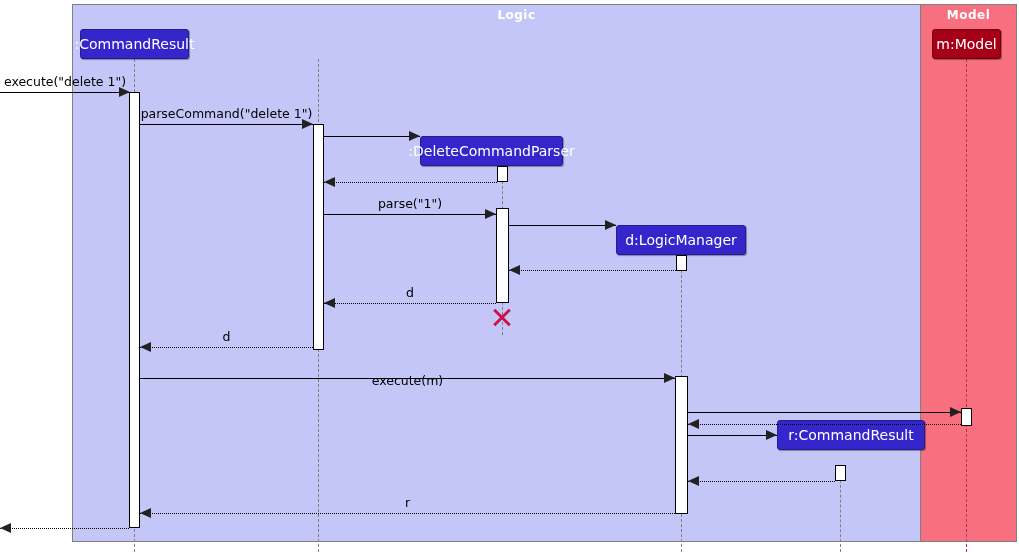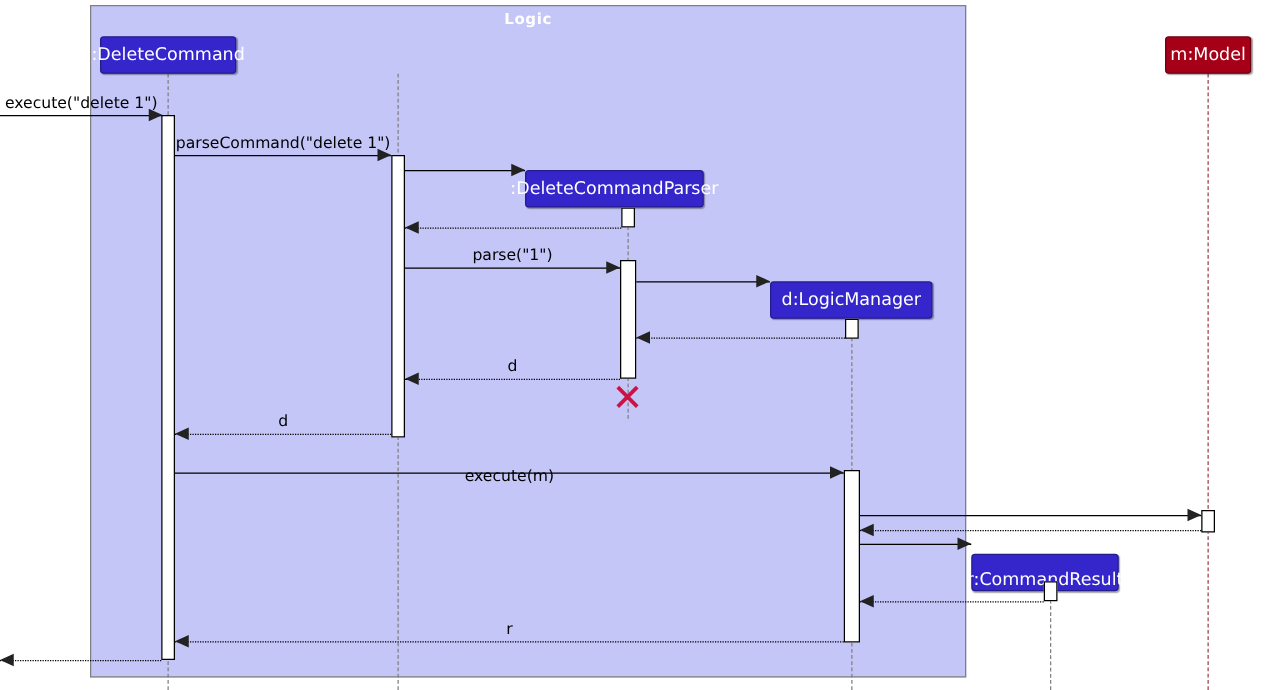--- a/index.html
+++ b/index.html
@@ -106,39 +106,42 @@
     background: #cc1144;
     display: block;
   }
   .destroy-x span.a { transform: rotate(45deg); }
   .destroy-x span.b { transform: rotate(-45deg); }
 </style>
 </head>
 <body>
 
 <div id="diagram">
-    <div class="panel" style="left: 72px; top: 4px; width: 701px; height: 538px; background: rgb(196, 198, 247); border-color: rgb(128, 128, 128);">
+    <div class="panel" style="left: 72px; top: 4px; width: 889px; height: 538px; background: rgb(196, 198, 247); border-color: rgb(128, 128, 128);">
       <div class="panel-title" style="color: rgb(255, 255, 255);">Logic</div>
+    </div>
+    <div class="panel" style="left: 920px; top: 4px; width: 97px; height: 538px; background: rgb(248, 112, 128); border-color: rgb(128, 128, 128);">
+      <div class="panel-title" style="color: rgb(255, 255, 255);">Model</div>
     </div>
     <div class="lifeline" style="left: 134px; top: 59px; height: 493px;"></div>
     <div class="lifeline" style="left: 318px; top: 59px; height: 493px;"></div>
     <div class="lifeline" style="left: 502px; top: 166px; height: 169px;"></div>
     <div class="lifeline" style="left: 681px; top: 255px; height: 297px;"></div>
     <div class="lifeline" style="left: 840px; top: 465px; height: 87px;"></div>
     <div class="lifeline model-ll" style="left: 966px; top: 59px; height: 493px;"></div>
     <div class="objbox" style="left: 80px; top: 29px; width: 109px; height: 30px; background: rgb(53, 38, 204); border: 1px solid rgb(36, 27, 140);">
-      <span>:DeleteCommand</span>
+      <span>:CommandResult</span>
     </div>
     <div class="objbox" style="left: 420px; top: 136px; width: 143px; height: 30px; background: rgb(53, 38, 204); border: 1px solid rgb(36, 27, 140);">
       <span>:DeleteCommandParser</span>
     </div>
     <div class="objbox" style="left: 616px; top: 225px; width: 130px; height: 30px; background: rgb(53, 38, 204); border: 1px solid rgb(36, 27, 140);">
       <span>d:LogicManager</span>
     </div>
-    <div class="objbox" style="left: 777px; top: 443px; width: 118px; height: 30px; background: rgb(53, 38, 204); border: 1px solid rgb(36, 27, 140); align-items: flex-end;">
+    <div class="objbox" style="left: 777px; top: 420px; width: 148px; height: 30px; background: rgb(53, 38, 204); border: 1px solid rgb(36, 27, 140);">
       <span>r:CommandResult</span>
     </div>
     <div class="objbox" style="left: 932px; top: 29px; width: 69px; height: 30px; background: rgb(166, 0, 24); border: 1px solid rgb(110, 0, 16);">
       <span>m:Model</span>
     </div>
     <div class="activation" style="left: 129px; top: 92px; width: 11px; height: 436px;"></div>
     <div class="activation" style="left: 313px; top: 124px; width: 11px; height: 226px;"></div>
     <div class="activation" style="left: 497px; top: 166px; width: 11px; height: 16px;"></div>
     <div class="activation" style="left: 496px; top: 208px; width: 13px; height: 95px;"></div>
     <div class="activation" style="left: 676px; top: 255px; width: 11px; height: 16px;"></div>

